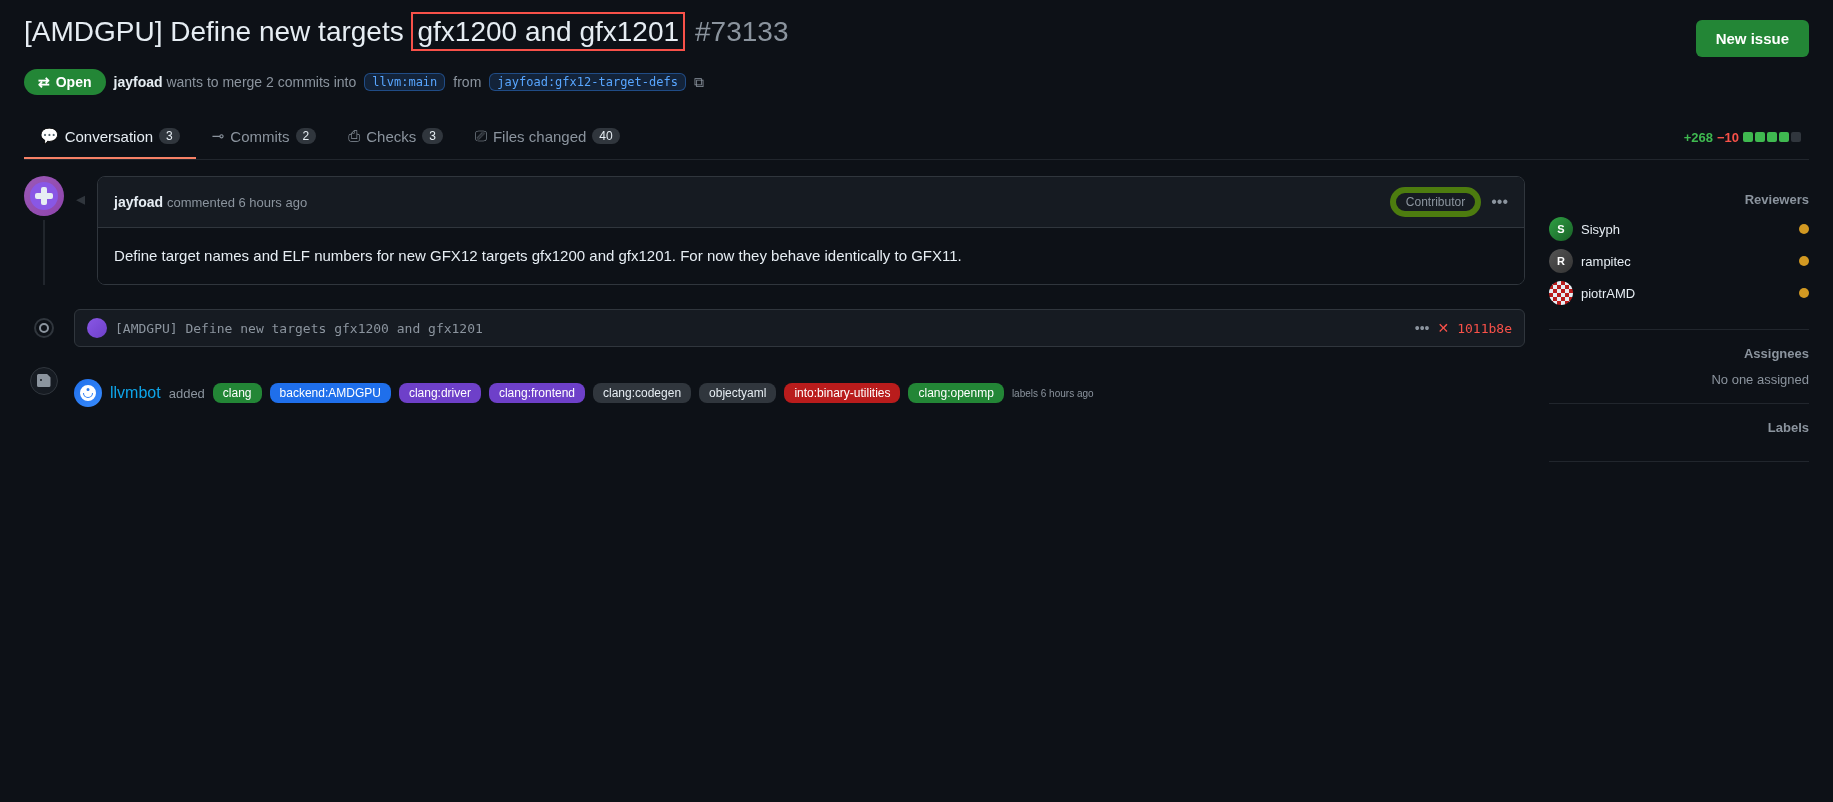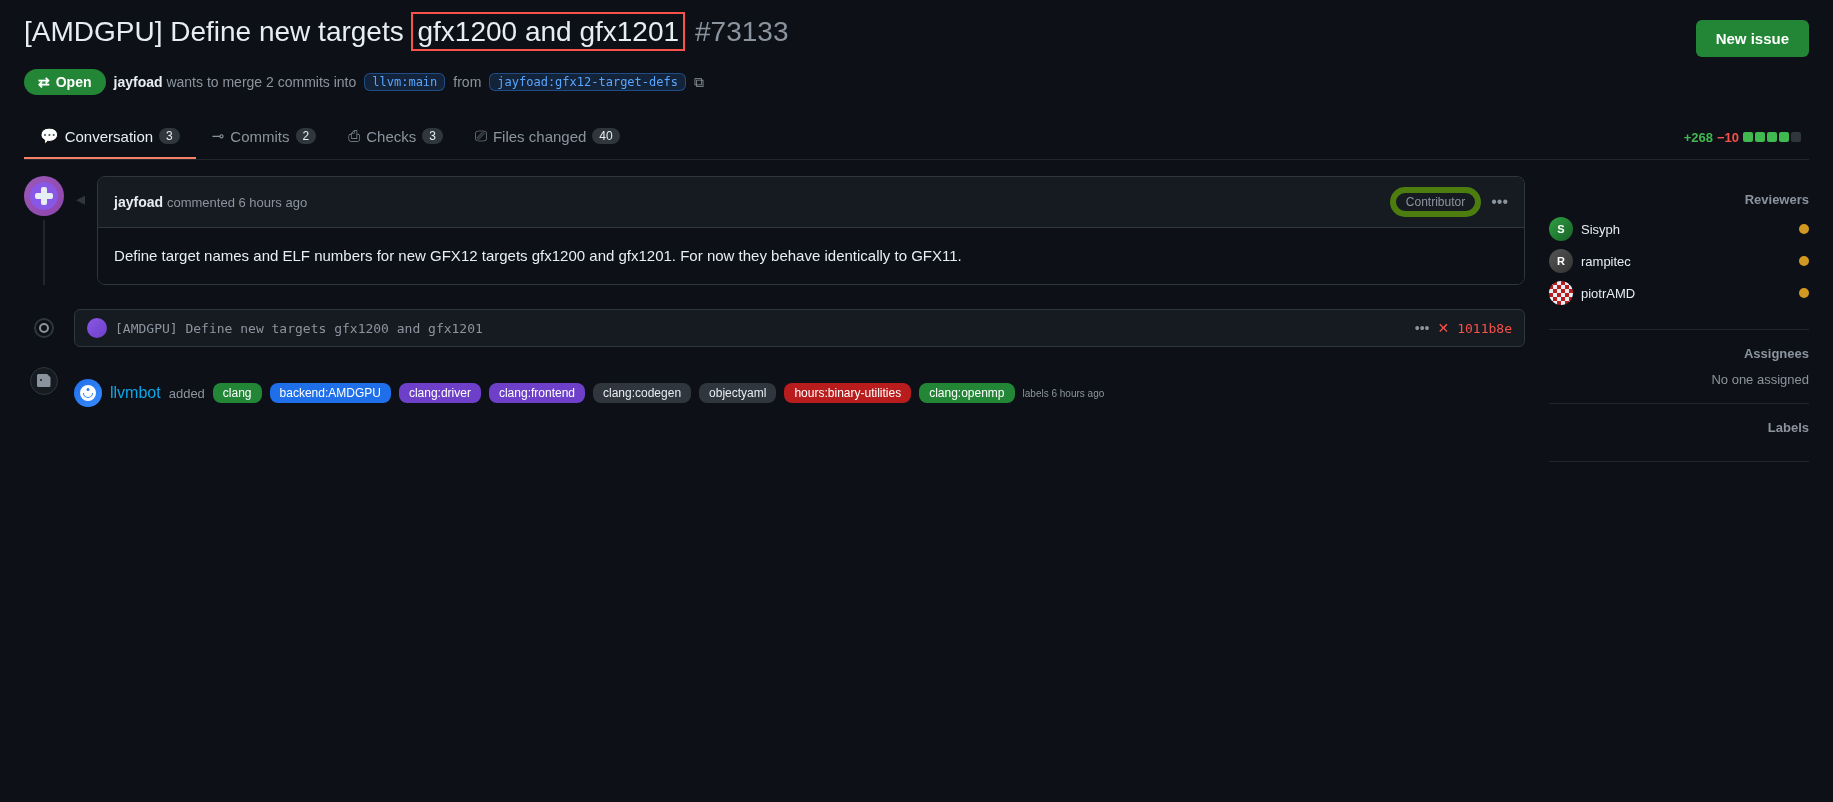--- a/index.html
+++ b/index.html
@@ -560,21 +560,21 @@
               </svg>
             </div>
             <span style="color:#0ea5e9; font-size:16px;">llvmbot</span>
             <span style="color:#8b949e; font-size:13px;">added</span>
             <span class="label-tag label-clang">clang</span>
             <span class="label-tag label-backend">backend:AMDGPU</span>
             <span class="label-tag label-clang-driver">clang:driver</span>
             <span class="label-tag label-clang-frontend">clang:frontend</span>
             <span class="label-tag label-clang-codegen">clang:codegen</span>
             <span class="label-tag label-objectyaml">objectyaml</span>
-            <span class="label-tag label-llvm-binary">hours:binary-utilities</span>
+            <span class="label-tag label-llvm-binary">into:binary-utilities</span>
             <span class="label-tag label-clang-openmp">clang:openmp</span>
             <span style="color:#8b949e; font-size:10px;">labels 6 hours ago</span>
           </div>
         </div>
       </div>
 
     </div>
 
     <div class="sidebar">
 

